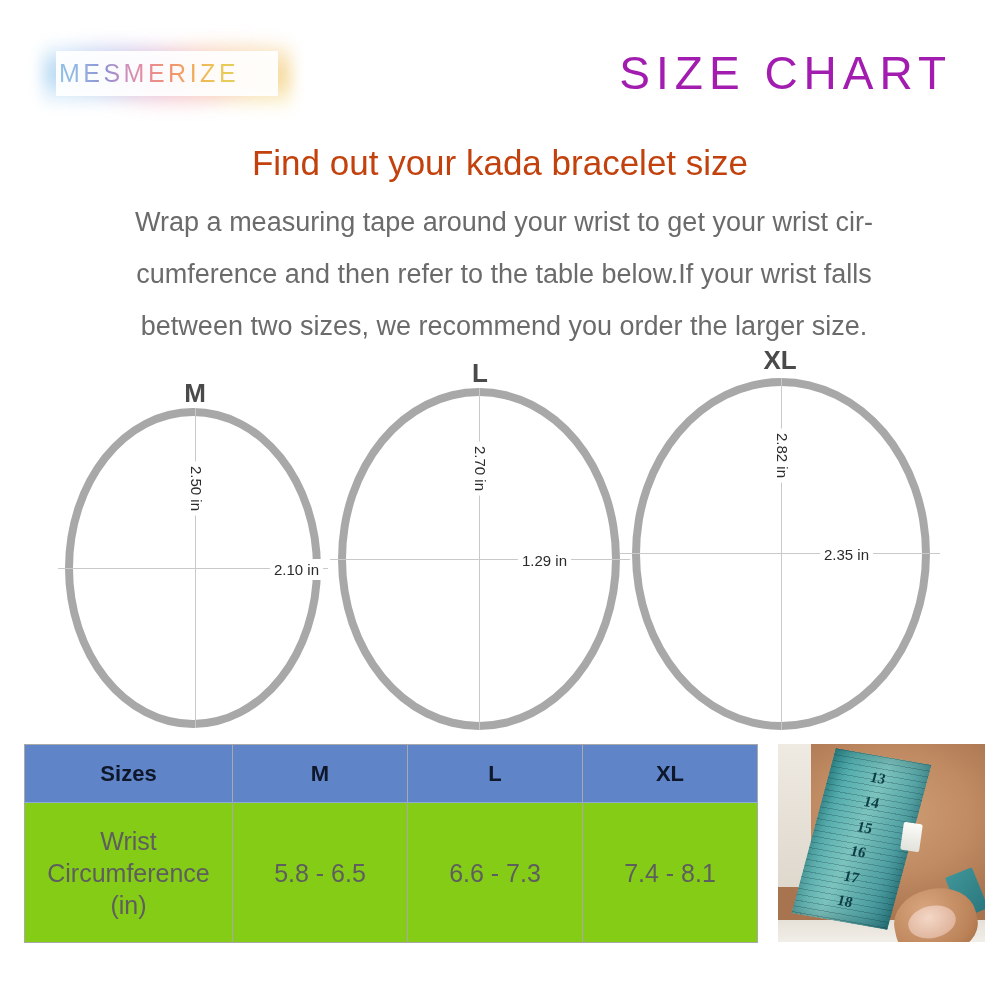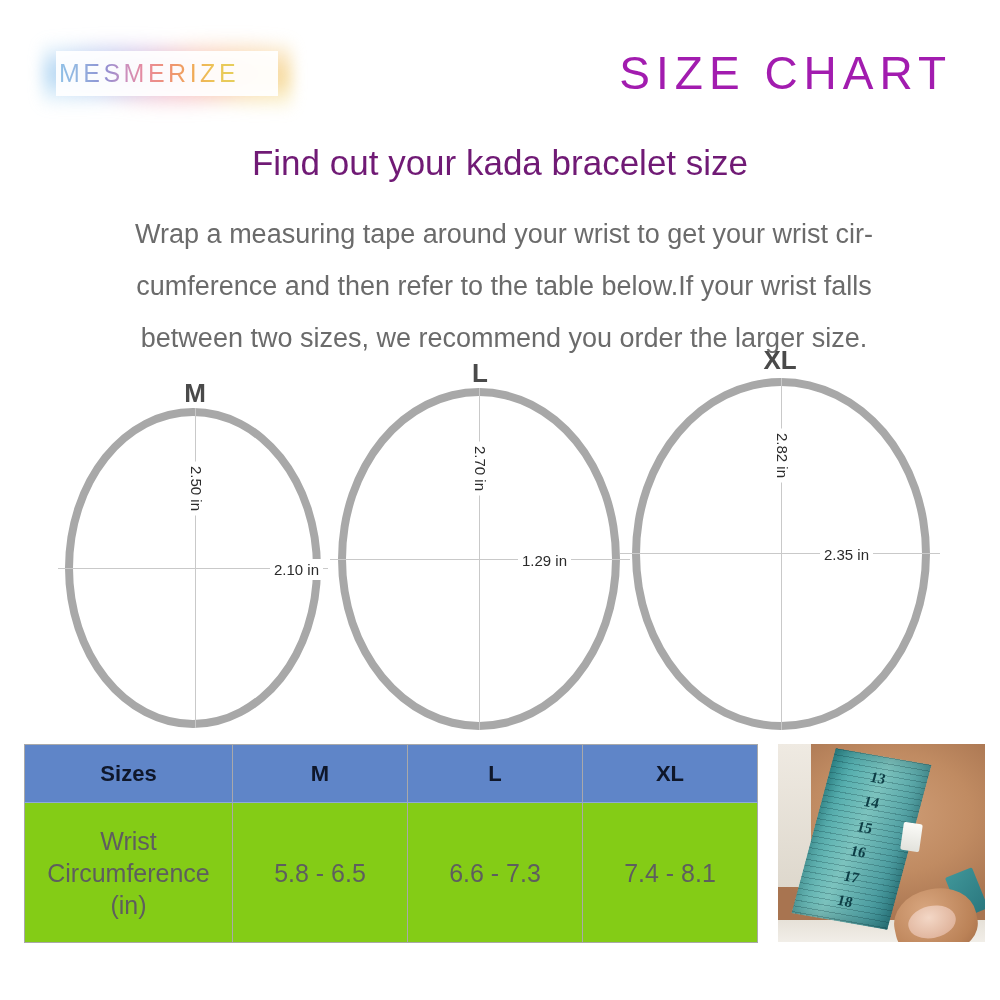--- a/index.html
+++ b/index.html
@@ -70,25 +70,25 @@
     white-space: nowrap;
   }
 
   
   #subtitle {
     position: absolute;
     left: 0; right: 0; top: 143px;
     text-align: center;
     font-size: 35px;
     font-weight: 400;
-    color: #701a75;
+    color: #c2410c;
   }
   #body-copy {
     position: absolute;
-    left: 50px; right: 42px; top: 208px;
+    left: 50px; right: 42px; top: 196px;
     font-size: 27px;
     line-height: 52px;
     color: #6b6b6b;
     text-align: center;
   }
   #body-copy .line { display: block; white-space: nowrap; }
 
   
   #ovals { position: absolute; left: 0; top: 340px; width: 1000px; height: 400px; }
   .oval-group { position: absolute; }

